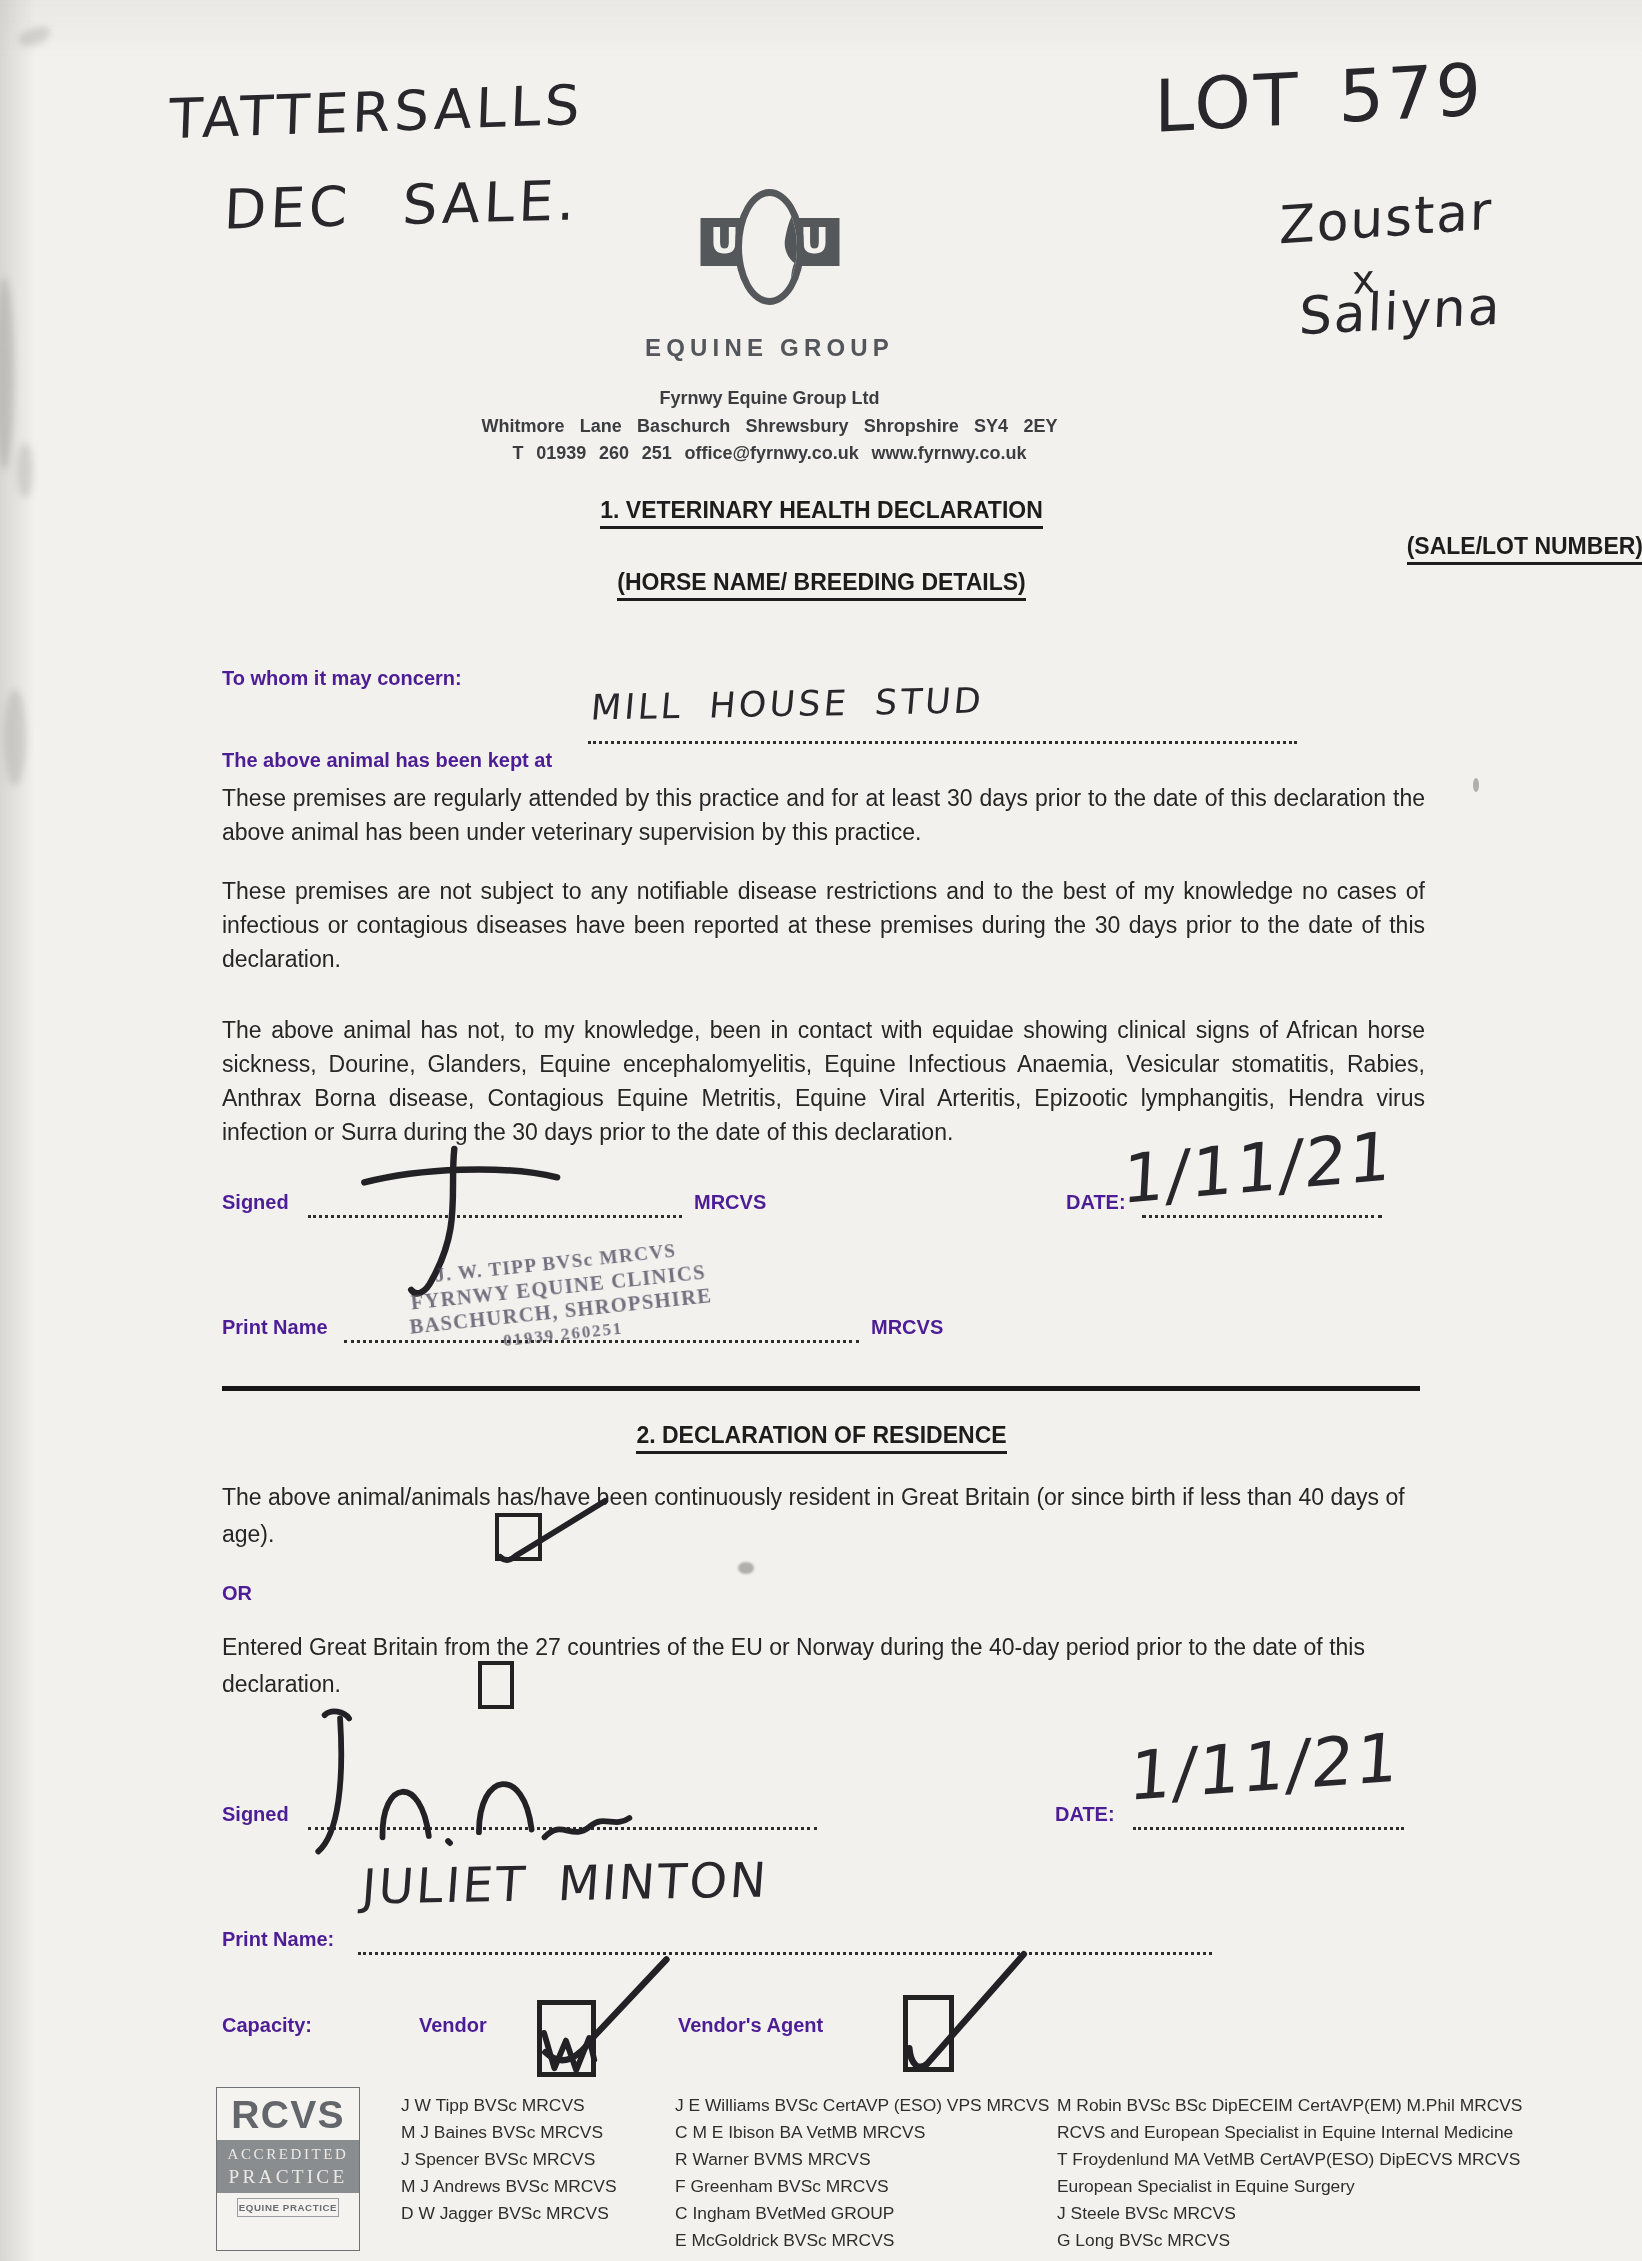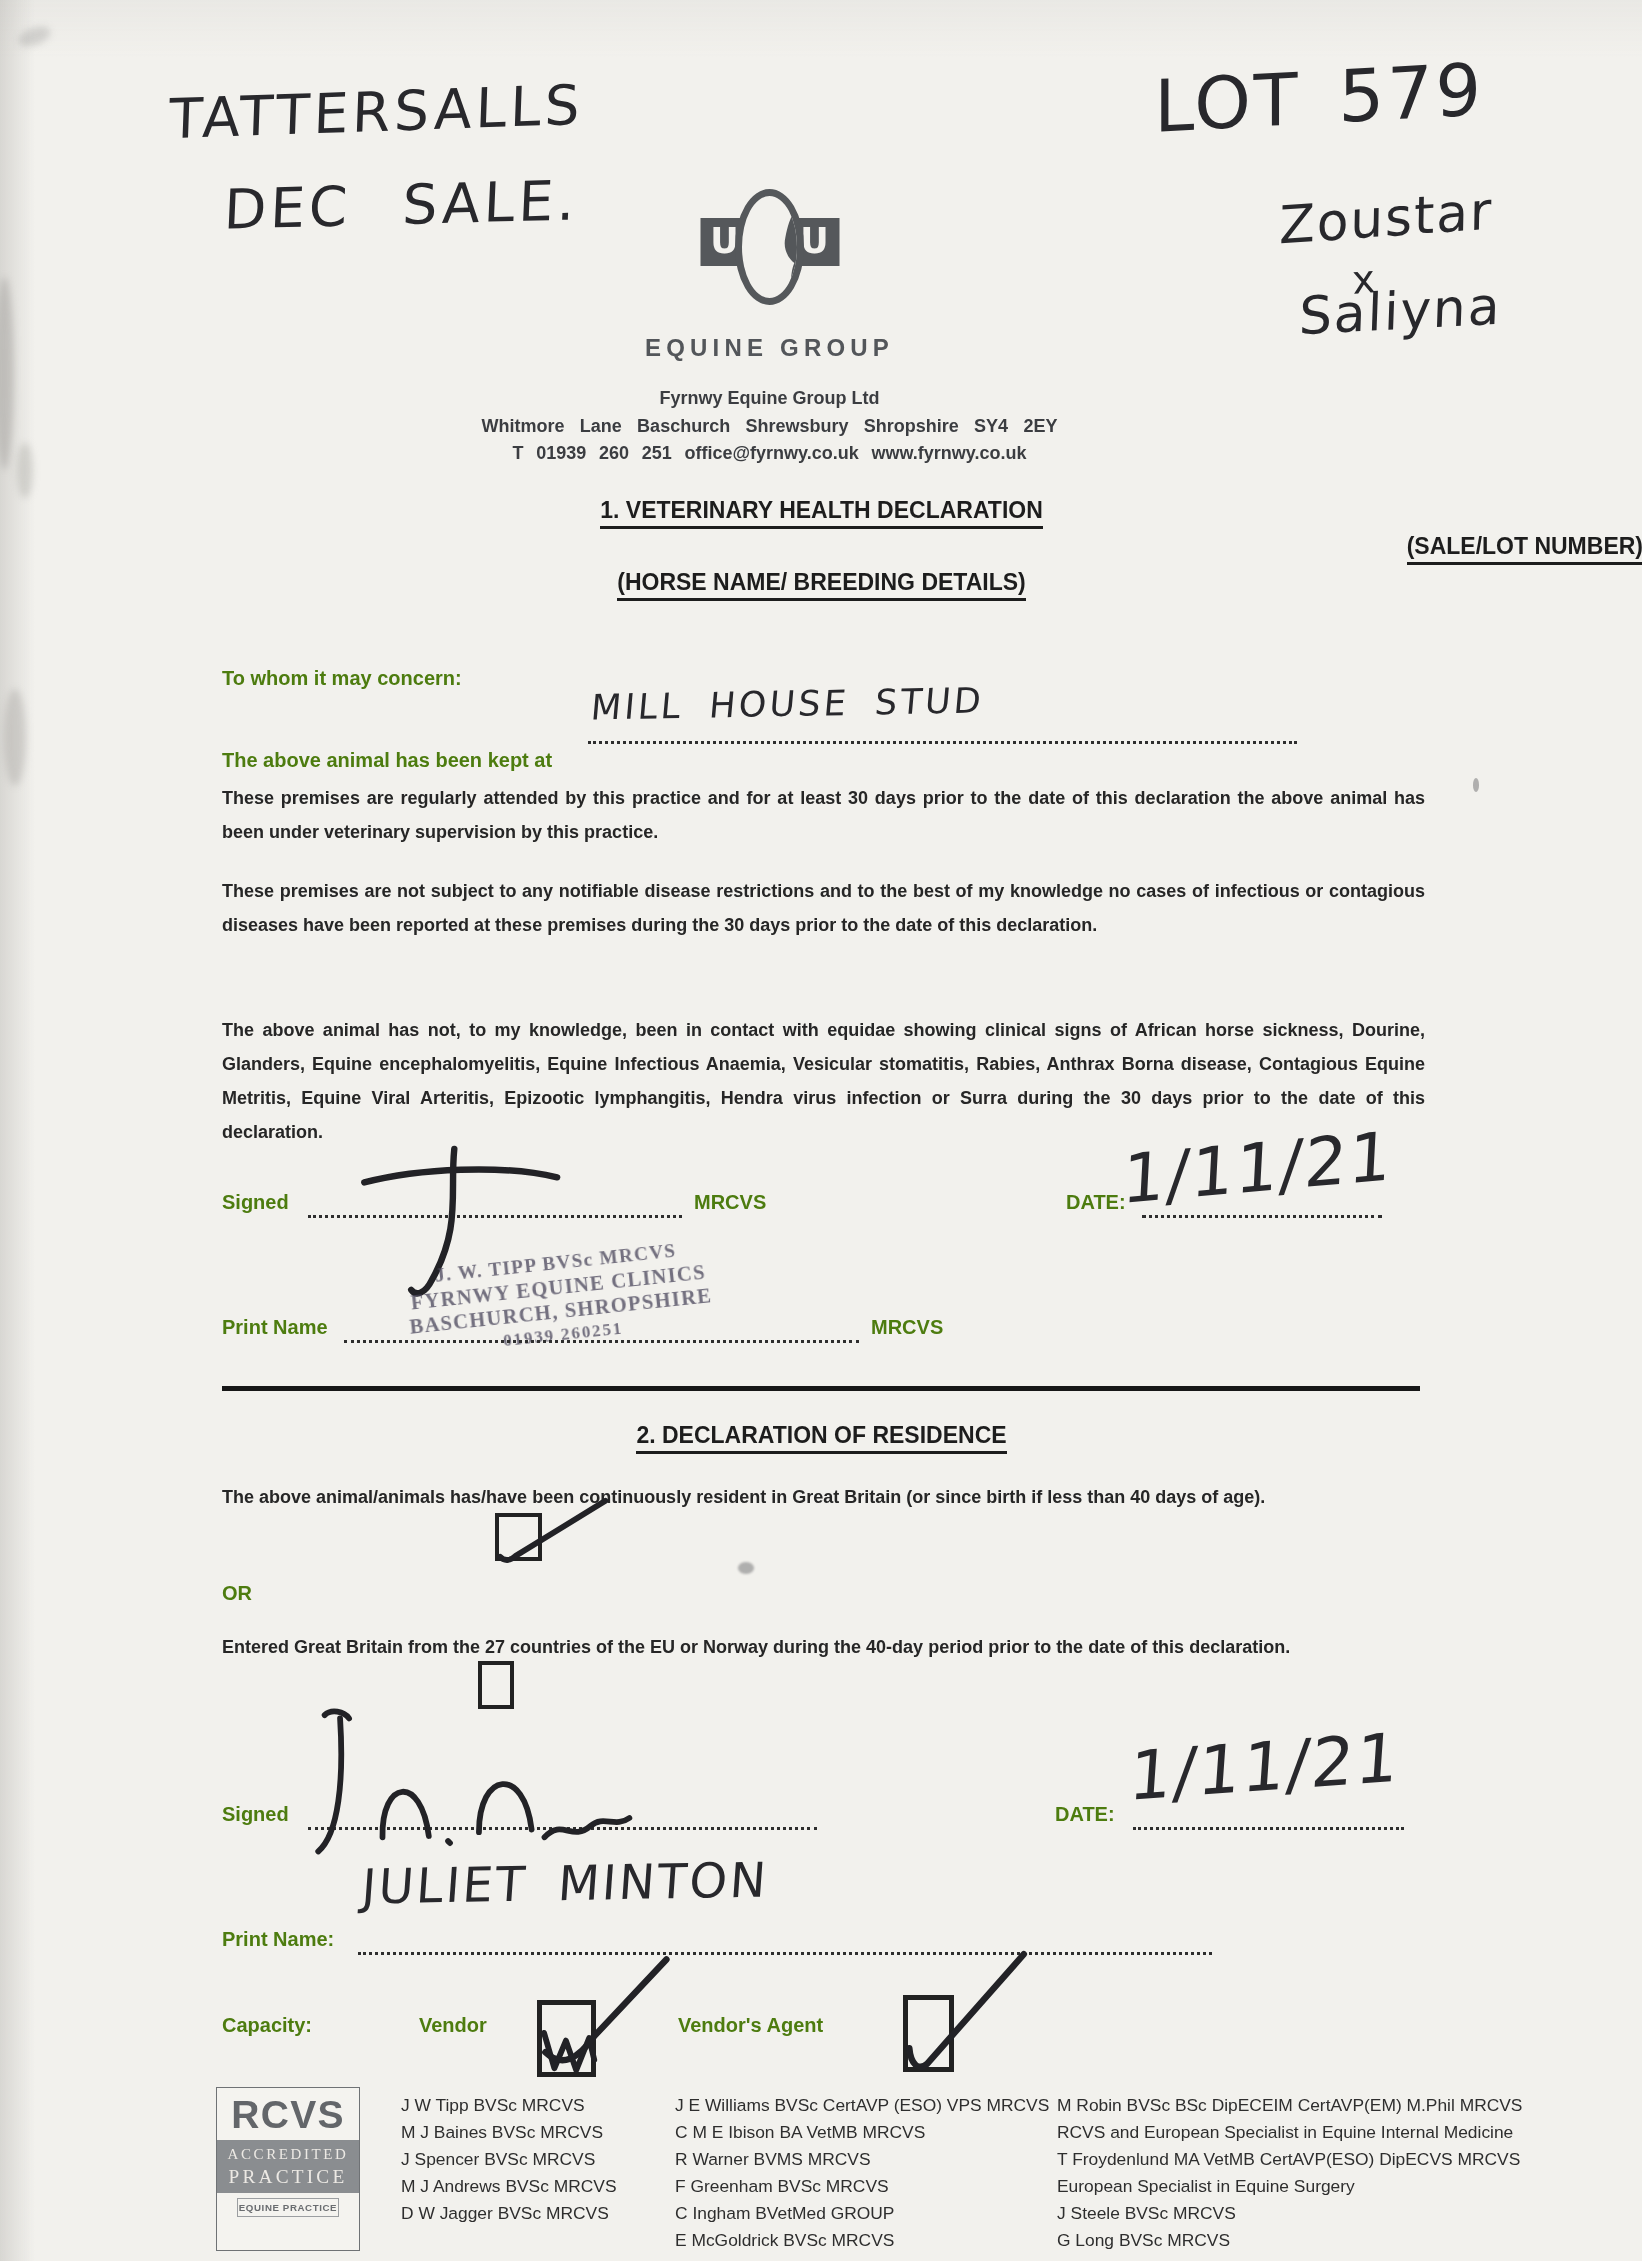--- a/index.html
+++ b/index.html
@@ -26,22 +26,22 @@
   .logo-oval{position:absolute;left:50%;transform:translateX(-50%);top:1.3px;width:55px;height:102px;border:7.7px solid #55585b;border-radius:50%;background:#f2f1ed;overflow:hidden;}
   .brand{font-size:43px;font-weight:bold;letter-spacing:1.9px;color:#53565a;}
   .brand-sub{font-size:24px;font-weight:bold;letter-spacing:5.2px;color:#53565a;}
   .lh-small{font-size:18px;font-weight:bold;color:#3b3d41;}
   .lh-addr{word-spacing:10.3px;}
   .lh-contact{word-spacing:7.7px;}
   
   .center-row{left:0;width:1643px;text-align:center;}
   .h-title{font-size:23px;font-weight:bold;color:#1d1d1d;border-bottom:3.2px solid #1d1d1d;padding-bottom:1.9px;display:inline-block;}
   
-  .body-txt{font-size:18px;font-weight:bold;color:#262626;line-height:34px;text-align:justify;width:1203px;left:222px;}
-  .label{font-size:20px;font-weight:bold;color:#4d7c0f;white-space:nowrap;}
+  .body-txt{font-size:23px;font-weight:normal;color:#262626;line-height:34px;text-align:justify;width:1203px;left:222px;}
+  .label{font-size:20px;font-weight:bold;color:#4c1d95;white-space:nowrap;}
   .dotline{position:absolute;border-bottom:3.2px dotted #2e2e2e;height:0;}
   .rule{position:absolute;left:222px;width:1198px;height:5.2px;background:#171717;}
   
   .cbox{position:absolute;background:transparent;}
   
   .stamp{position:absolute;left:405px;top:1251px;width:309px;text-align:center;transform:rotate(-6deg);
          font-family:"Liberation Serif",serif;font-weight:bold;color:rgba(80,76,96,0.78);
          filter:blur(0.3px);line-height:24px;}
   .stamp .s1{font-size:19.3px;letter-spacing:1.3px;}
   .stamp .s2{font-size:20.6px;letter-spacing:1.3px;}

